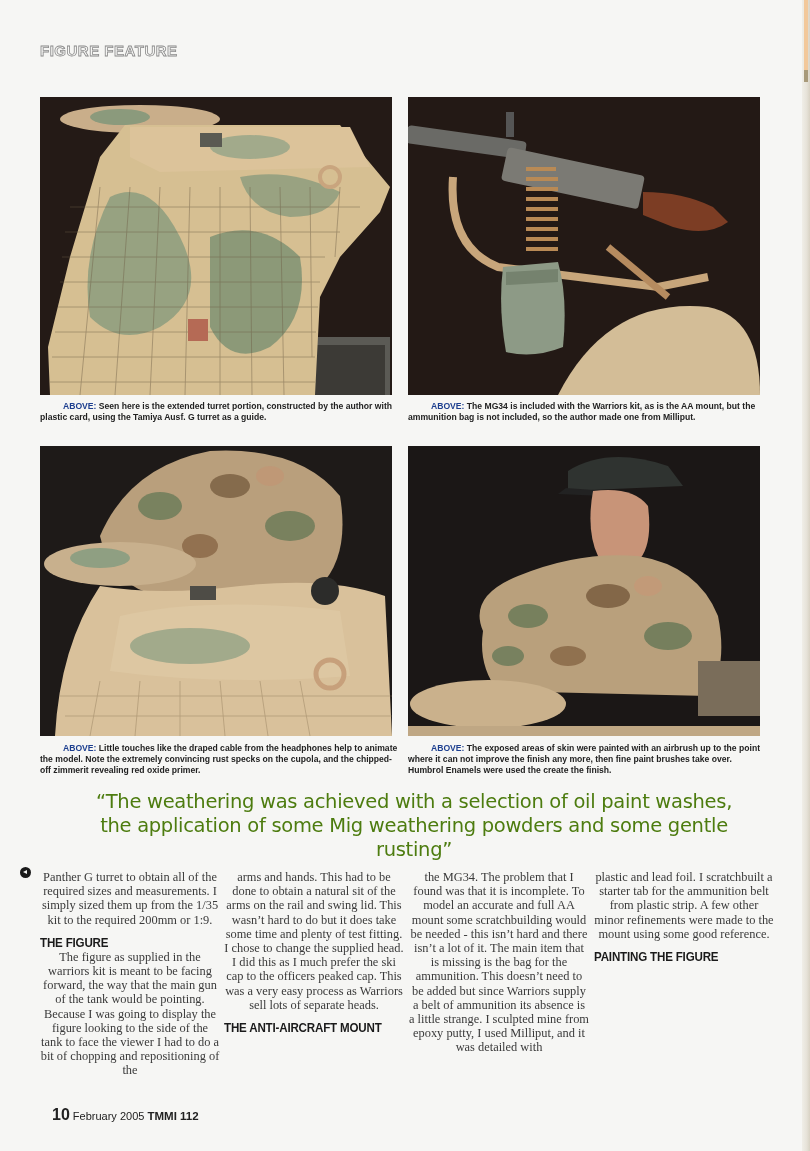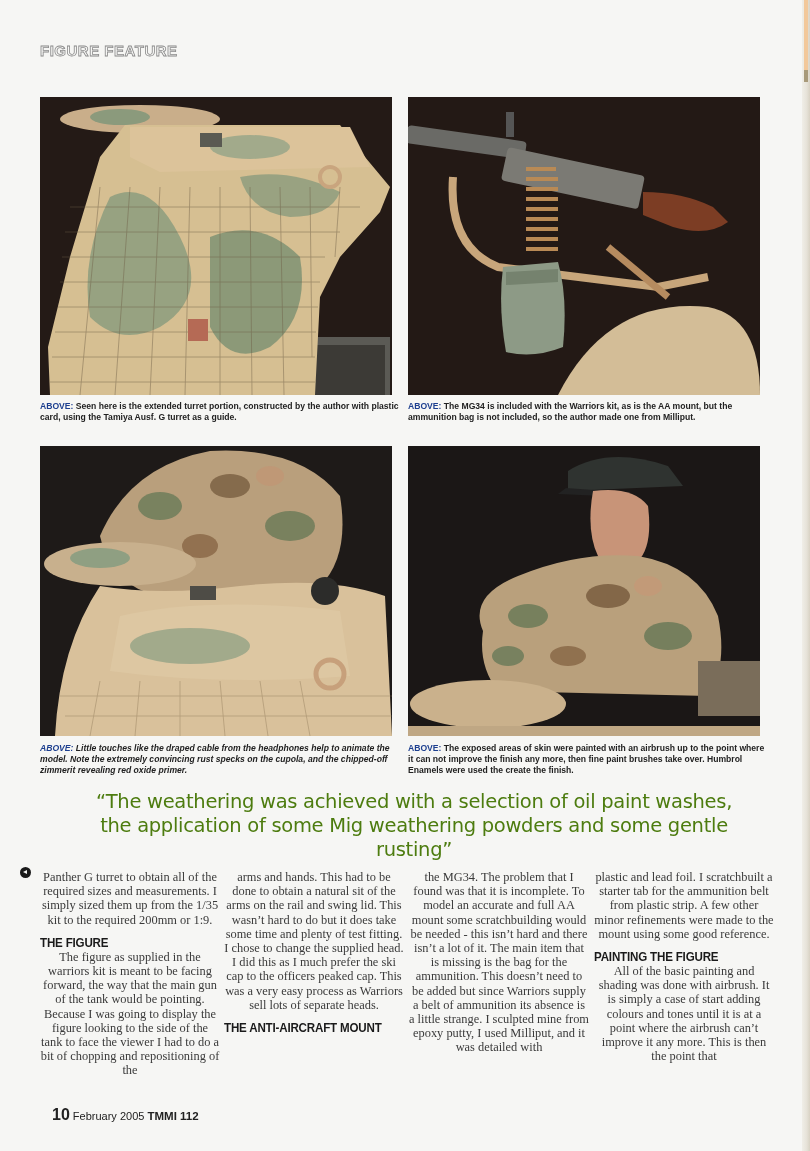--- a/index.html
+++ b/index.html
@@ -19,24 +19,24 @@
 
     .photo { position: absolute; overflow: hidden; }
     .photo svg { display: block; width: 100%; height: 100%; }
     #photo-1 { left: 40px; top: 97px; width: 352px; height: 298px; }
     #photo-2 { left: 408px; top: 97px; width: 352px; height: 298px; }
     #photo-3 { left: 40px; top: 446px; width: 352px; height: 290px; }
     #photo-4 { left: 408px; top: 446px; width: 352px; height: 290px; }
 
     .caption { position: absolute; font-family: "Liberation Sans", sans-serif; font-weight: bold; font-size: 8.6px;
       line-height: 11px; color: #222; }
-    .caption .lead { color: #1d3f8f; }
+    .caption .lead { color: #1d3f8f; margin-left: 23px; }
     #cap-1 { left: 40px; top: 401px; width: 360px; }
     #cap-2 { left: 408px; top: 401px; width: 360px; }
-    #cap-3 { left: 40px; top: 743px; width: 360px; font-style: italic; }
+    #cap-3 { left: 40px; top: 743px; width: 360px; }
     #cap-4 { left: 408px; top: 743px; width: 360px; }
 
     .pullquote { position: absolute; left: 84px; top: 790px; width: 660px; font-family: "DejaVu Sans", sans-serif;
       font-size: 19.5px; line-height: 24px; color: #4d7c0f; text-align: center; letter-spacing: -0.3px; }
 
     .col { position: absolute; top: 870px; width: 180px; font-size: 12.4px; line-height: 14.2px; color: #3a3a3a; }
     #col-1 { left: 40px; }
     #col-2 { left: 224px; }
     #col-3 { left: 409px; }
     #col-4 { left: 594px; }
@@ -204,18 +204,17 @@
   <h3>THE ANTI-AIRCRAFT MOUNT</h3>
 </div>
 
 <div class="col" id="col-3">
   <p>the MG34. The problem that I found was that it is incomplete. To model an accurate and full AA mount some scratchbuilding would be needed - this isn’t hard and there isn’t a lot of it. The main item that is missing is the bag for the ammunition. This doesn’t need to be added but since Warriors supply a belt of ammunition its absence is a little strange. I sculpted mine from epoxy putty, I used Milliput, and it was detailed with</p>
 </div>
 
 <div class="col" id="col-4">
   <p>plastic and lead foil. I scratchbuilt a starter tab for the ammunition belt from plastic strip. A few other minor refinements were made to the mount using some good reference.</p>
   <h3>PAINTING THE FIGURE</h3>
-  <p>All of the basic painting and shading was done with airbrush. It is simply a case of start adding colours and tones until it is at a point where the airbrush can’t improve it any more. This is then the point that</p>
 </div>
 
 <div class="footer">
   <span class="pnum">10</span><span> February 2005 </span><span class="mag">TMMI 112</span>
 </div>
 
 </body></html>

